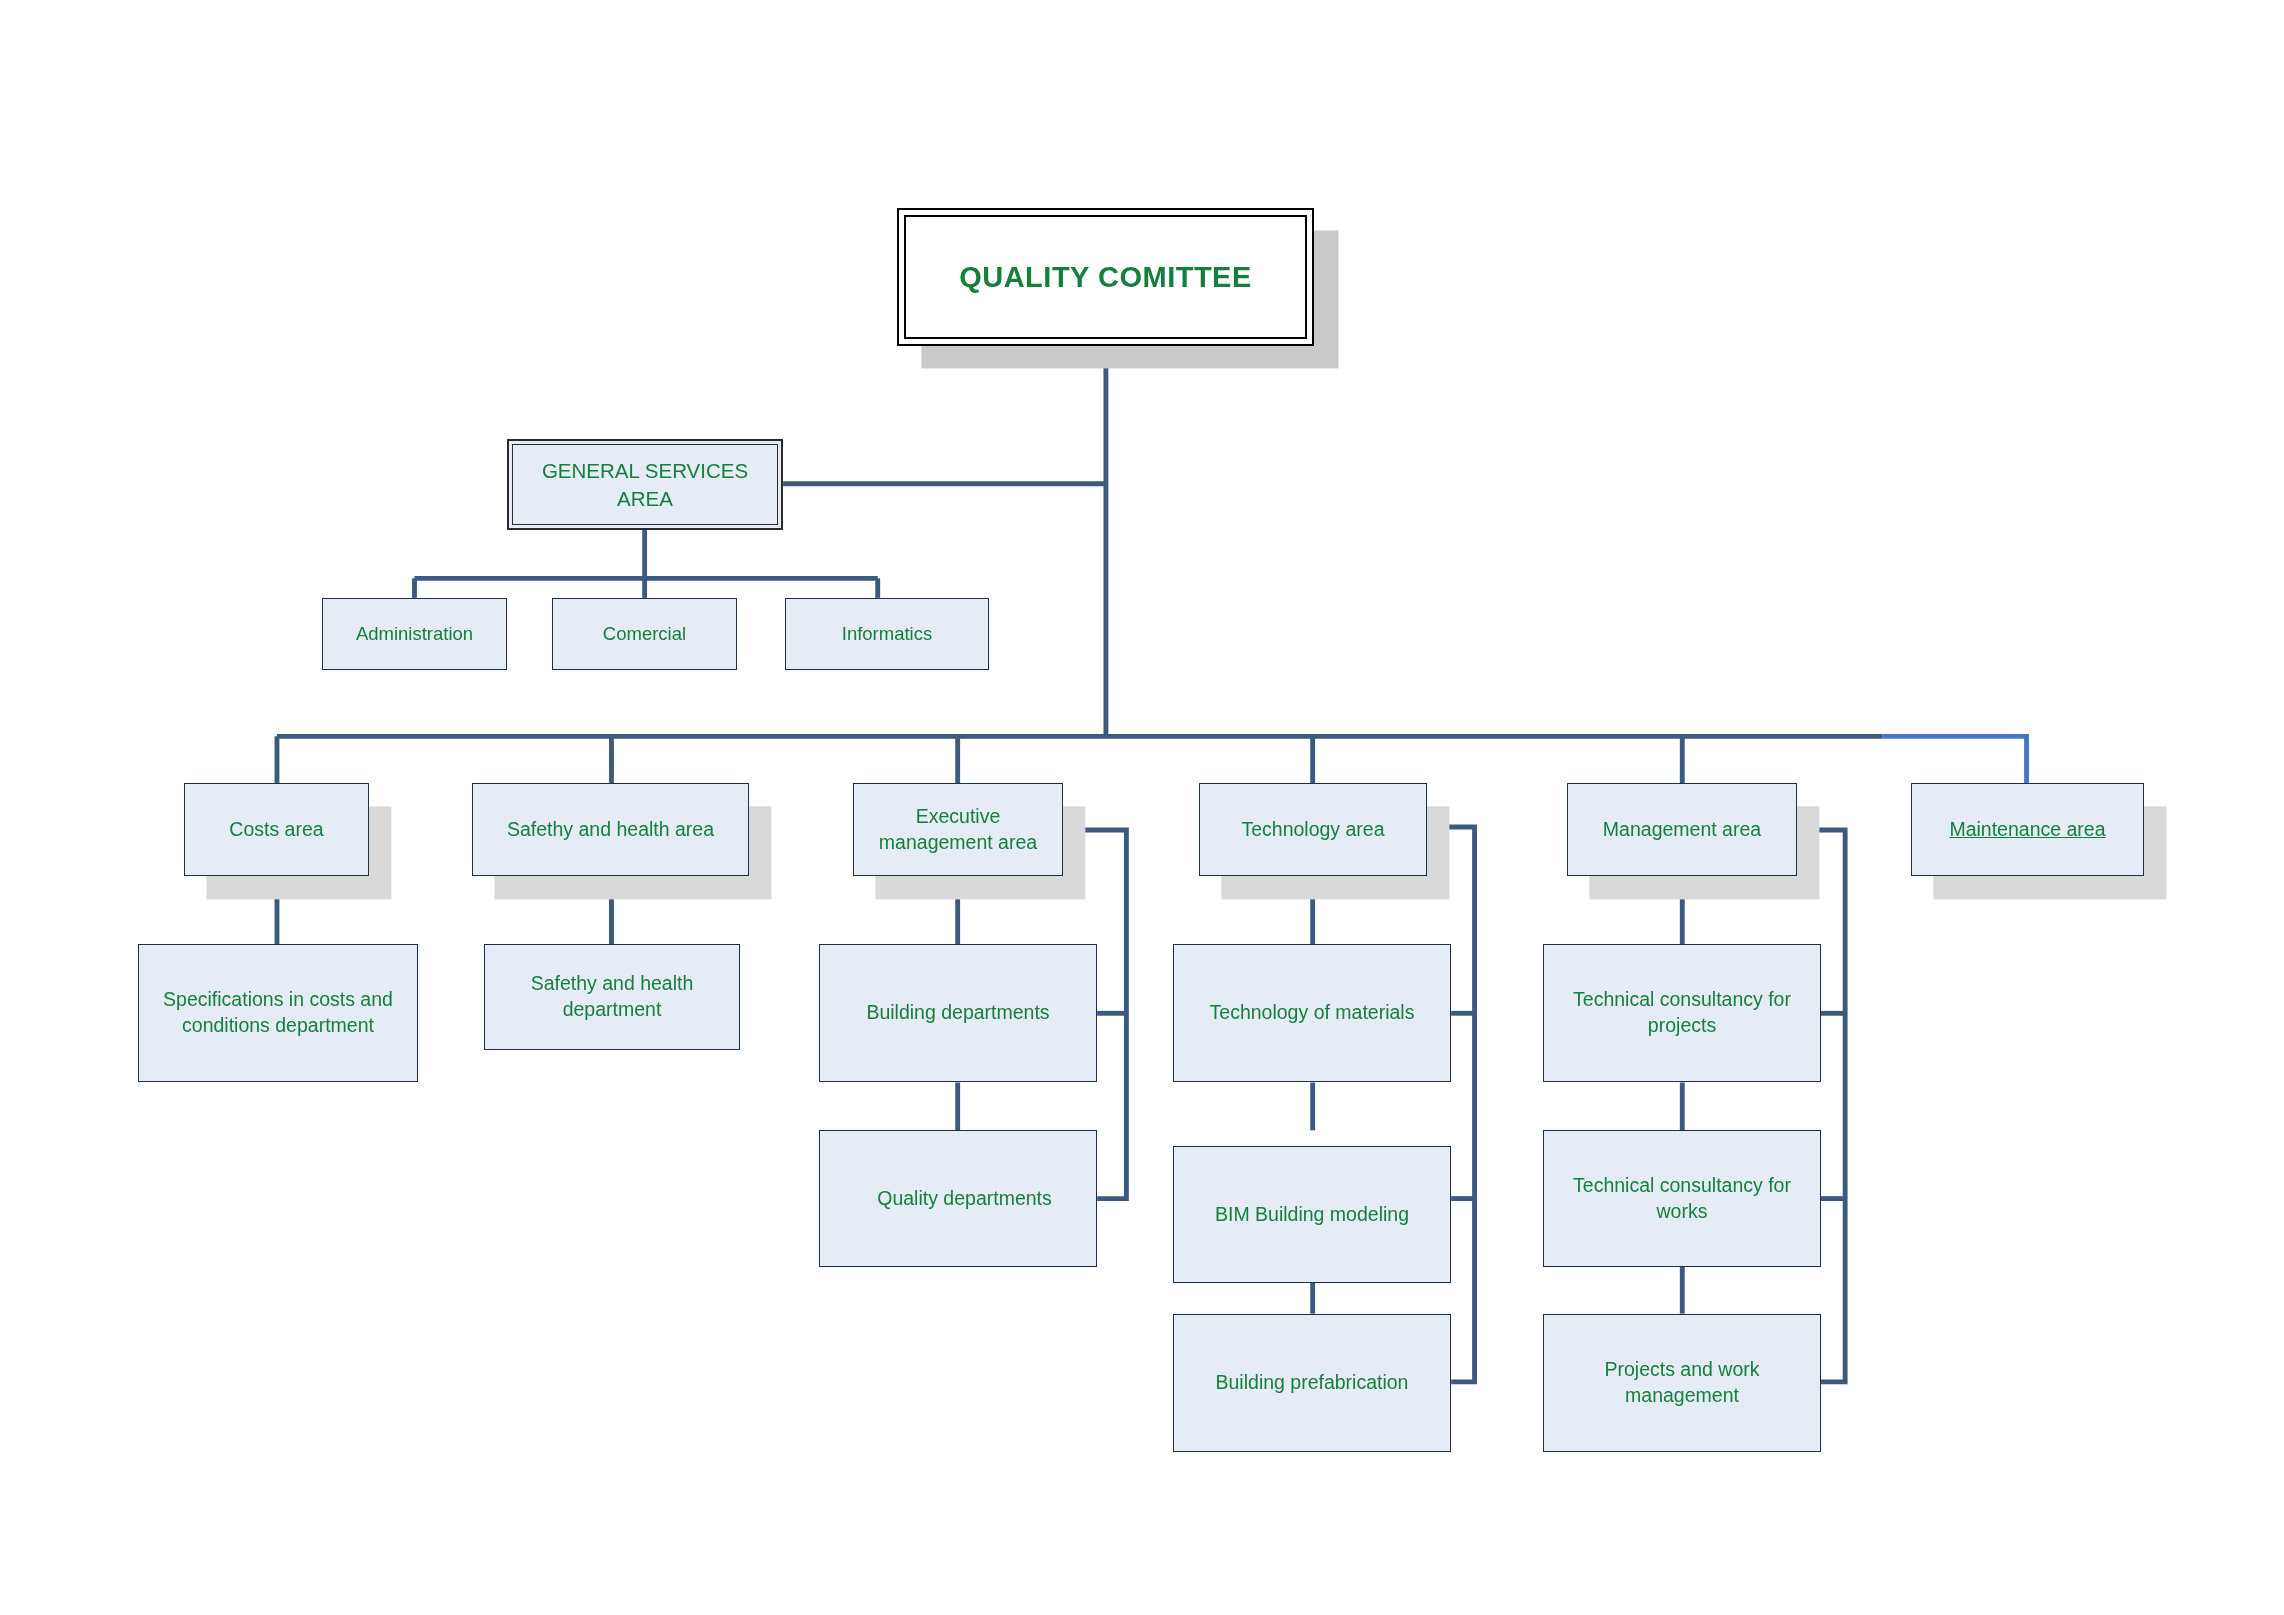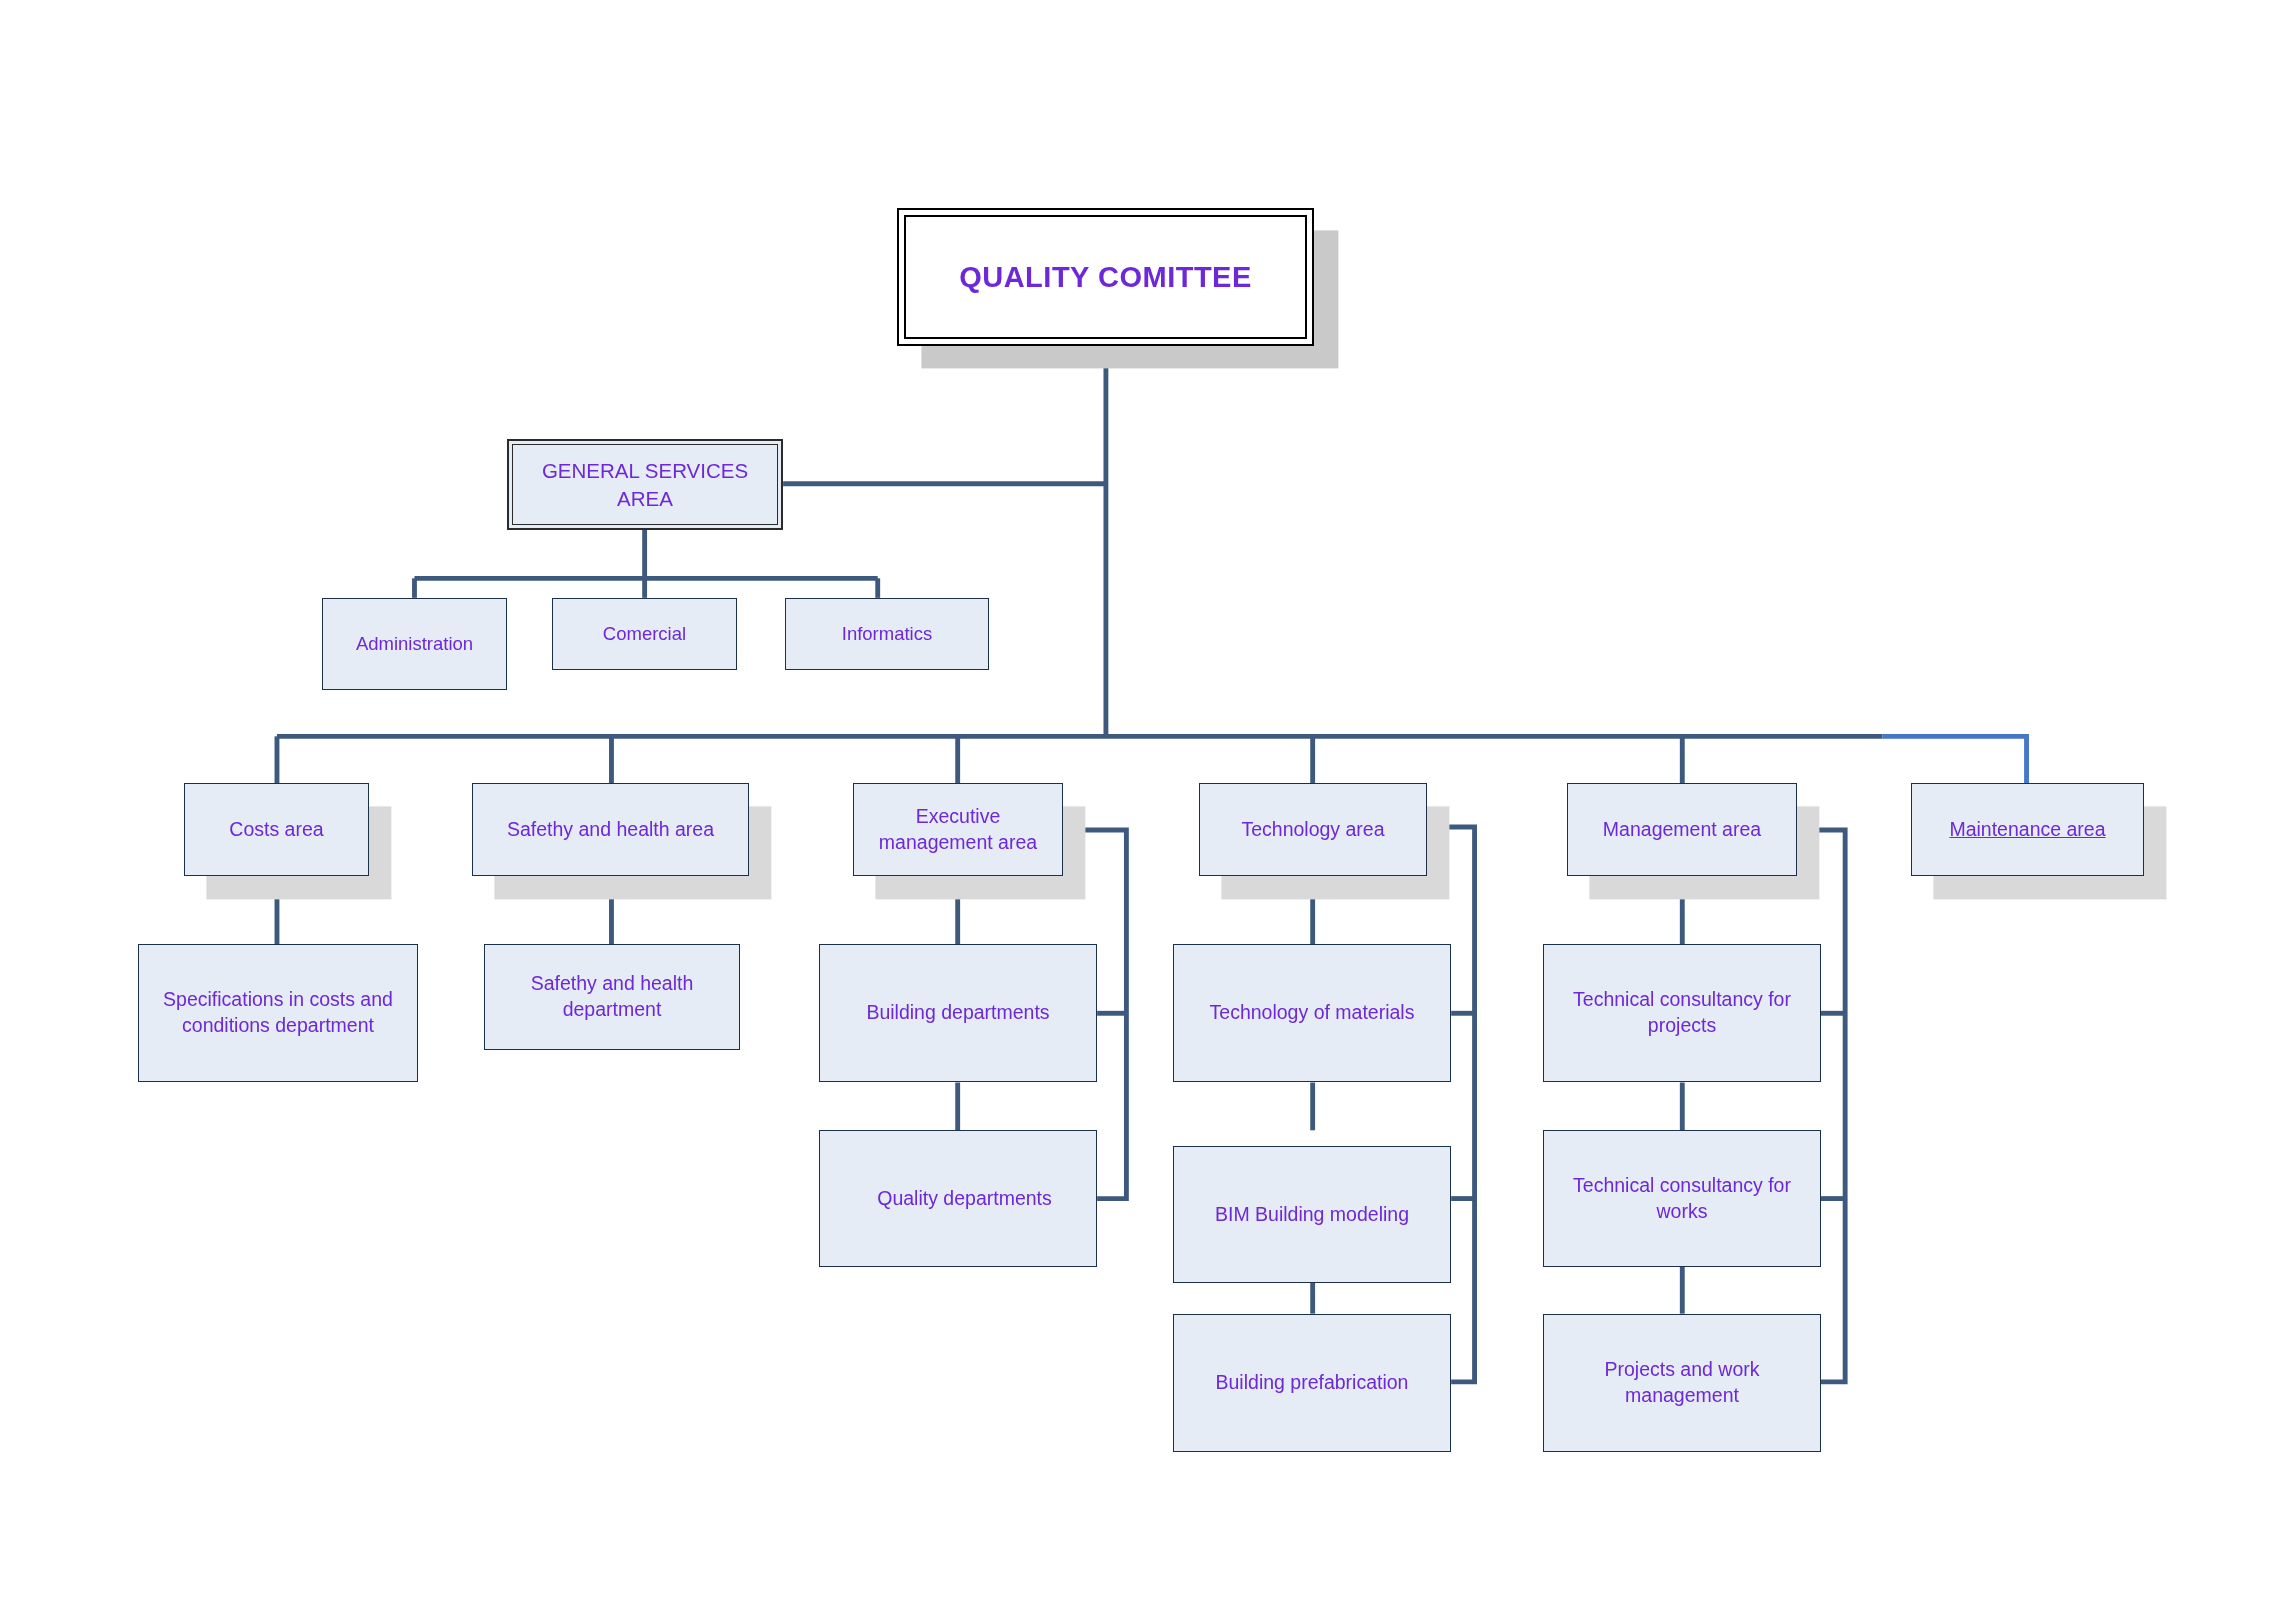--- a/index.html
+++ b/index.html
@@ -16,21 +16,21 @@
     left: 0; top: 0;
     width: 2284px; height: 1616px;
   }
   .node {
     position: absolute;
     box-sizing: border-box;
     display: flex;
     align-items: center;
     justify-content: center;
     text-align: center;
-    color: #6d28d9;
+    color: #15803d;
   }
   .node .label {
     white-space: pre-line;
     line-height: 1.32;
     padding: 0 5.9px;
   }
   
   .node.top {
     background: #ffffff;
     border: 2px solid #000000;
@@ -117,21 +117,21 @@
       <polyline points="1892,1229 1867,1229" fill="none" stroke="#3d5a7e" stroke-width="5" stroke-linejoin="miter"></polyline>
     </svg>
   <div id="nodes">
       <div class="node top" style="left: 897px; top: 208px; width: 417px; height: 138px;">
         <span class="label">QUALITY COMITTEE</span>
       </div>
       <div class="node gs" style="left: 507px; top: 439px; width: 276px; height: 91px;">
         <span class="label">GENERAL SERVICES
 AREA</span>
       </div>
-      <div class="node sub" style="left: 322px; top: 598px; width: 185px; height: 92px;">
+      <div class="node sub" style="left: 322px; top: 598px; width: 185px; height: 72px;">
         <span class="label">Administration</span>
       </div>
       <div class="node sub" style="left: 552px; top: 598px; width: 185px; height: 72px;">
         <span class="label">Comercial</span>
       </div>
       <div class="node sub" style="left: 785px; top: 598px; width: 204px; height: 72px;">
         <span class="label">Informatics</span>
       </div>
       <div class="node area" style="left: 184px; top: 783px; width: 185px; height: 93px;">
         <span class="label">Costs area</span>

